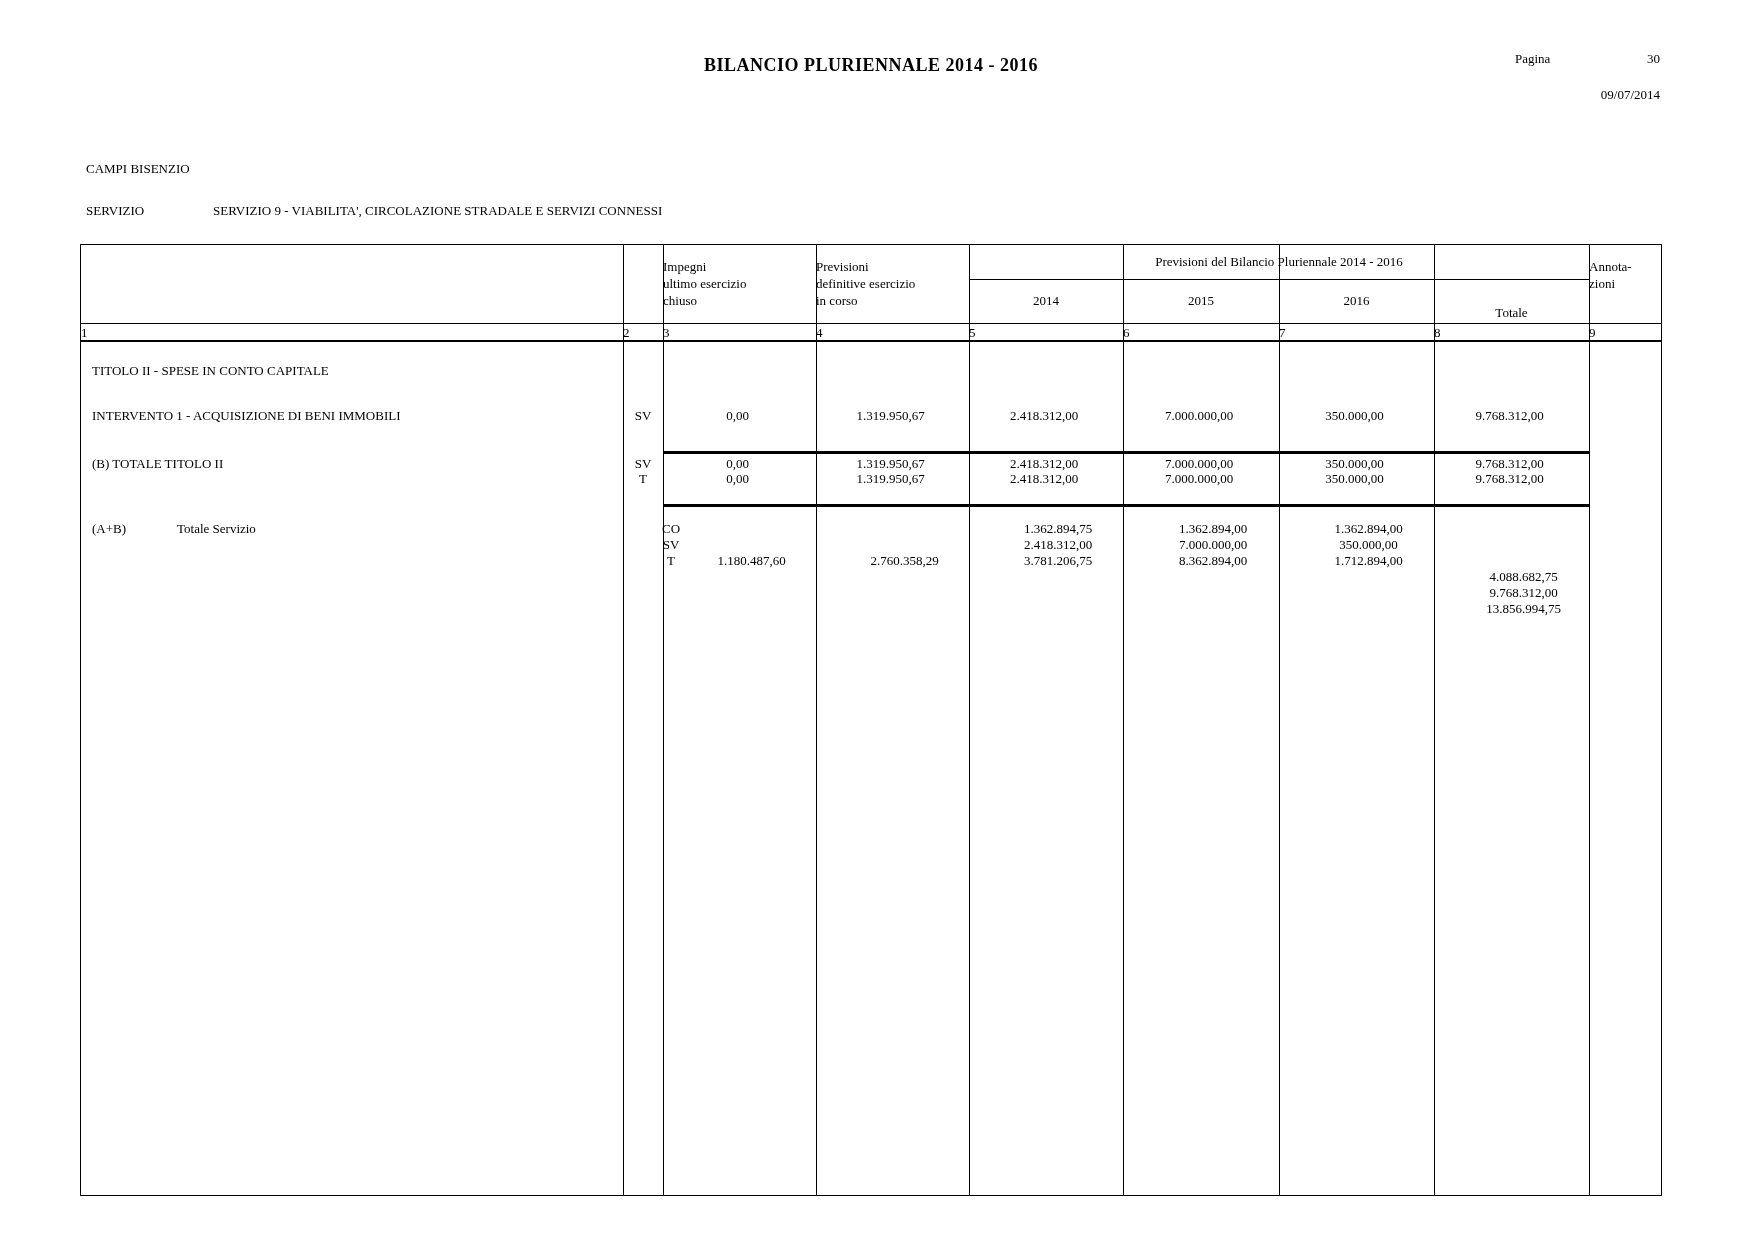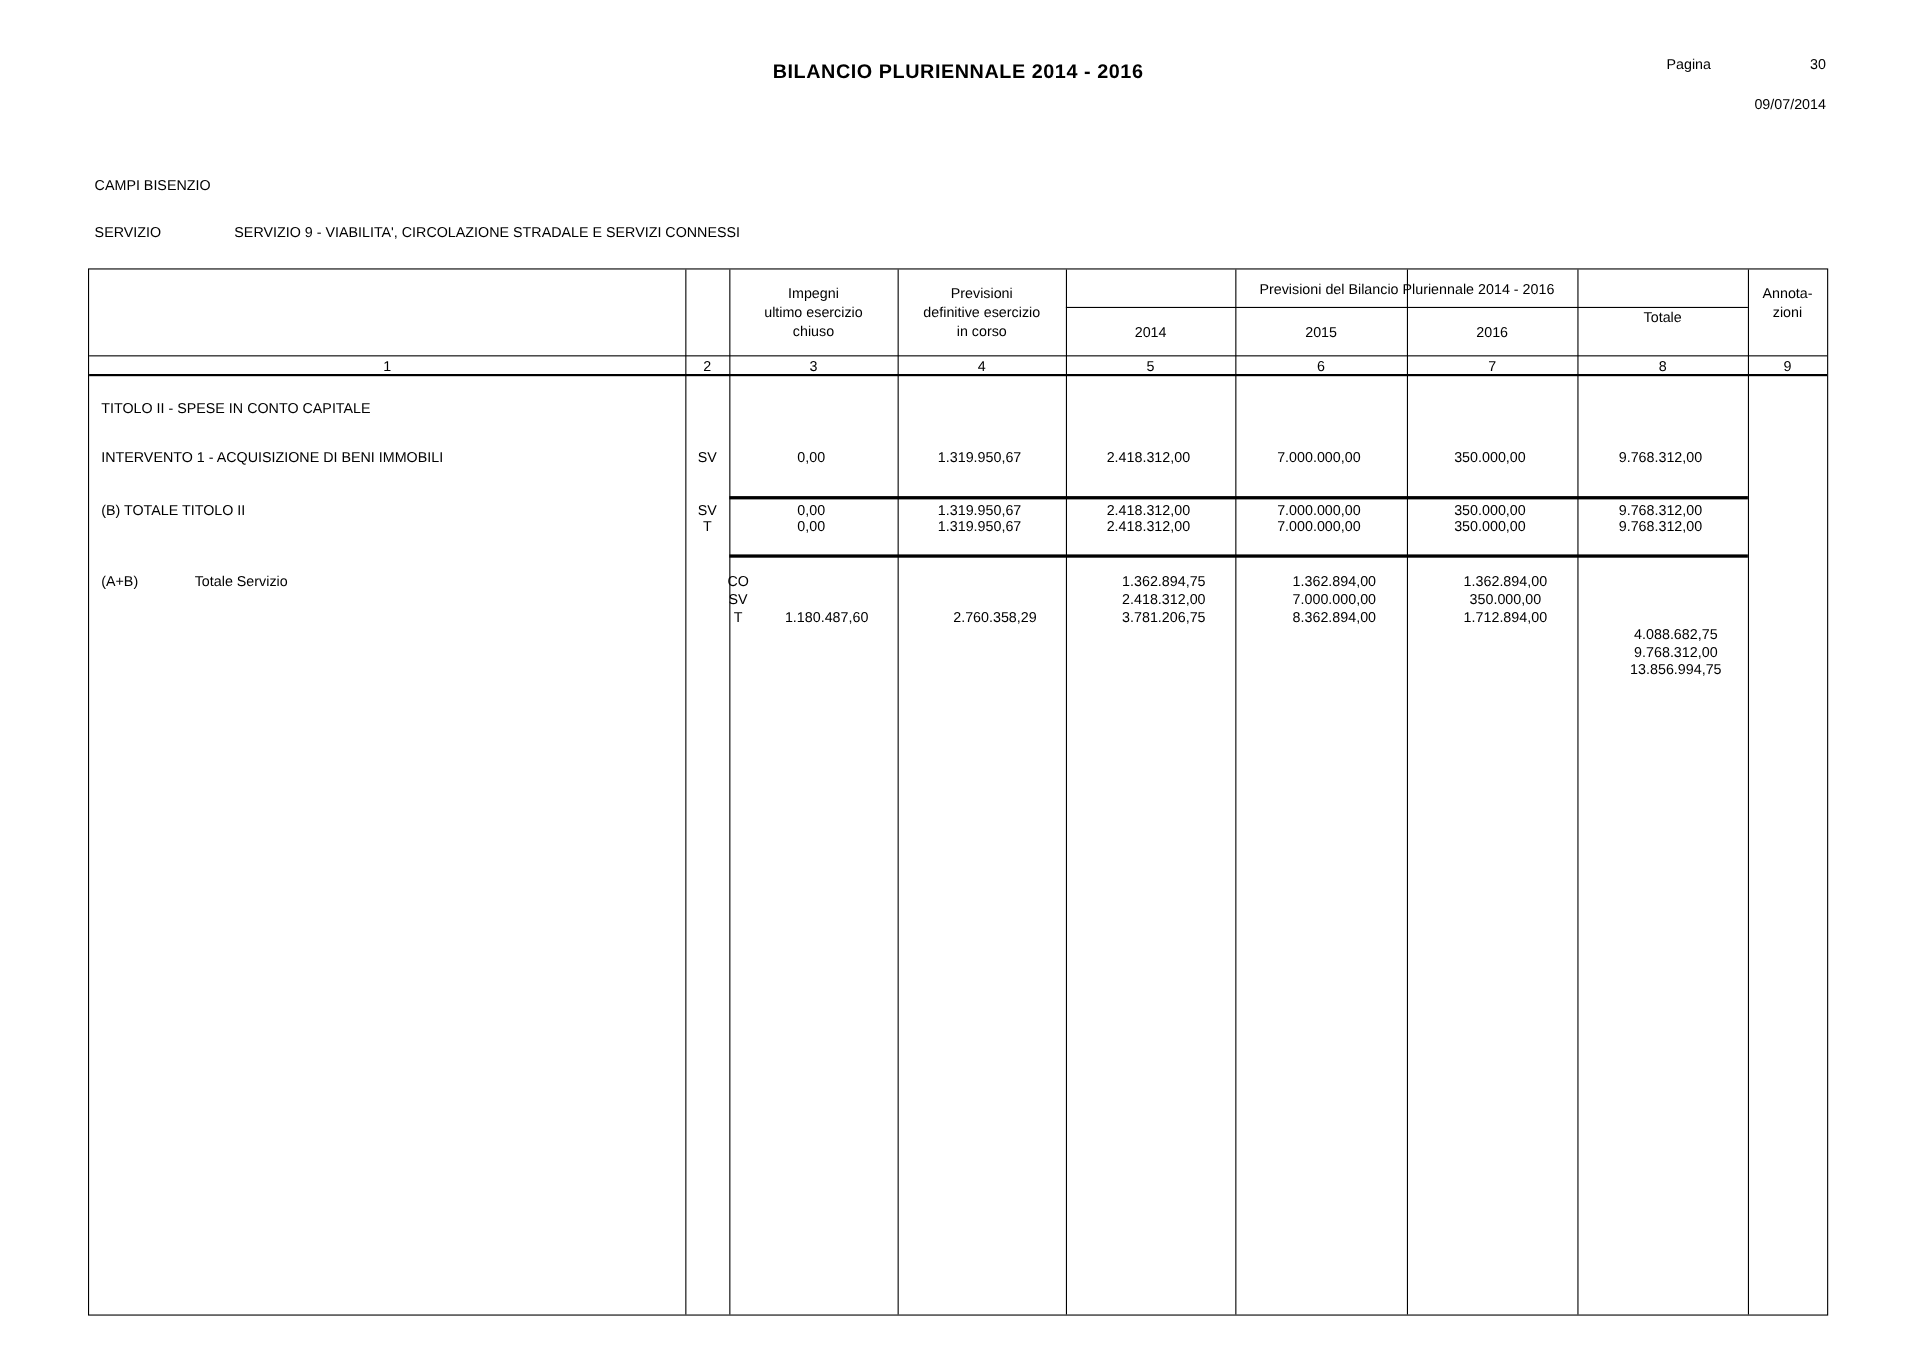--- a/index.html
+++ b/index.html
@@ -1,18 +1,18 @@
 <!DOCTYPE html>
 <html><head>
 <meta charset="utf-8">
 <style>
   html,body { margin:0; padding:0; background:#e8e8e8; }
   .page {
     position:relative; width:1754px; height:1240px; background:#ffffff;
-    font-family:Liberation Sans, sans-serif; color:#000; font-size:13px;
+    font-family:Liberation Serif, serif; color:#000; font-size:13px;
     overflow:hidden; margin:0 auto;
   }
   .abs { position:absolute; }
   .title { font-size:18px; font-weight:bold; letter-spacing:0.5px; }
   .right { text-align:right; }
 
   
   .tbl { position:absolute; left:80px; top:244px; width:1580px; height:950px;
          border:1px solid #000; }
   .vline { position:absolute; top:0; bottom:0; width:1px; background:#000; }
@@ -25,21 +25,21 @@
   .c2 { left:542px;  width:40px;  }
   .c3 { left:582px;  width:153px; }
   .c4 { left:735px;  width:153px; }
   .c5 { left:888px;  width:154px; }
   .c6 { left:1042px; width:156px; }
   .c7 { left:1198px; width:155px; }
   .c8 { left:1353px; width:155px; }
   .c9 { left:1508px; width:72px;  }
 
   .cell { position:absolute; }
-  .hc { text-align:center; line-height:17px; }
+  .hc { text-align:left; line-height:17px; }
   .flexc { display:flex; align-items:center; justify-content:center; text-align:center; }
   .num { text-align:center; padding-right:4px; box-sizing:border-box; }
   .codec { text-align:center; }
   .lh15 { line-height:15px; } .lh15 div { height:15px; }
   .lh16 { line-height:16px;padding-left:28px; } .lh16 div { height:16px; }
   .lbl { padding-left:11px; box-sizing:border-box; }
 </style>
 </head>
 <body>
 
@@ -83,21 +83,21 @@
       <div>Previsioni</div>
       <div>definitive esercizio</div>
       <div>in corso</div>
     </div>
 
     <div class="cell flexc" style="left:888px; width:620px; top:0; height:34px;">Previsioni del Bilancio Pluriennale 2014 - 2016</div>
 
     <div class="cell c5 flexc" style="top:34px; height:44px;">2014</div>
     <div class="cell c6 flexc" style="top:34px; height:44px;">2015</div>
     <div class="cell c7 flexc" style="top:34px; height:44px;">2016</div>
-    <div class="cell c8 flexc" style="top:21px; height:44px;">Totale</div>
+    <div class="cell c8 flexc" style="top:46px; height:44px;">Totale</div>
 
     <div class="cell c9 hc" style="top:13px;">
       <div>Annota-</div>
       <div>zioni</div>
     </div>
 
     <div class="cell c1 hc" style="top:79px;">1</div>
     <div class="cell c2 hc" style="top:79px;">2</div>
     <div class="cell c3 hc" style="top:79px;">3</div>
     <div class="cell c4 hc" style="top:79px;">4</div>

